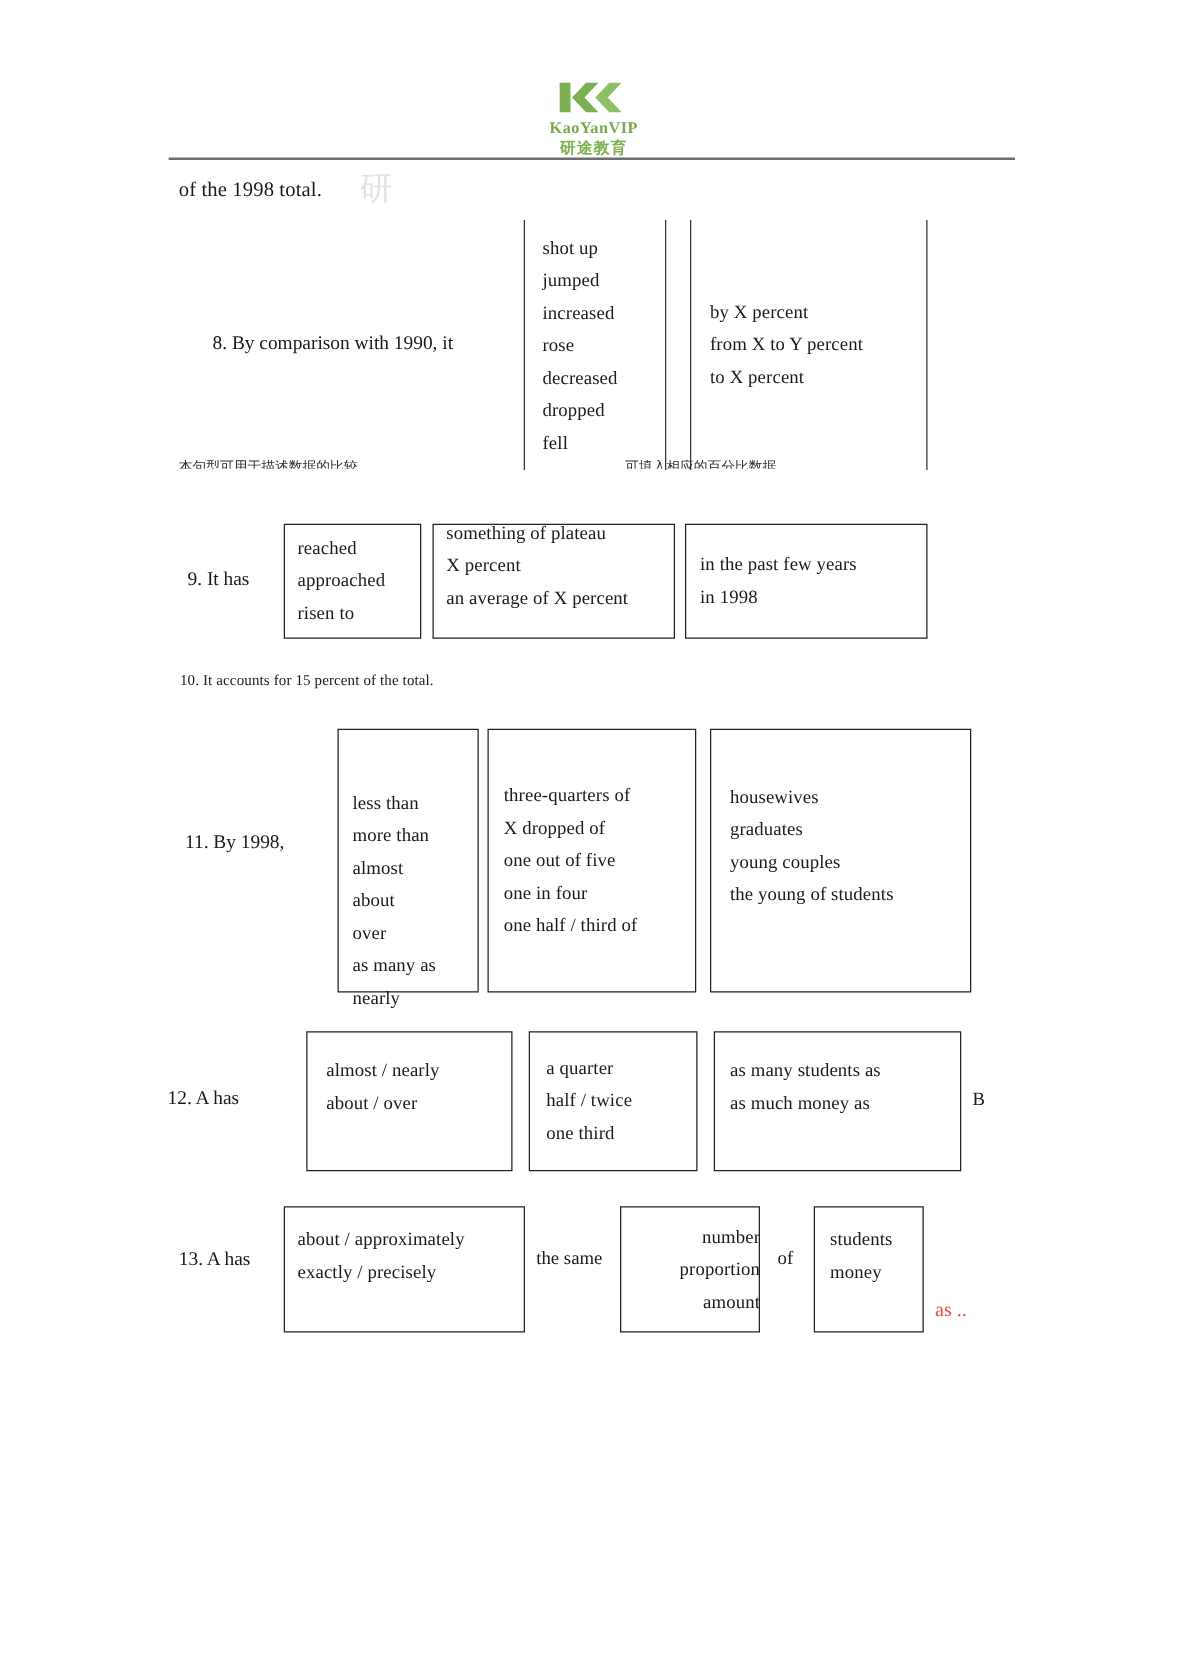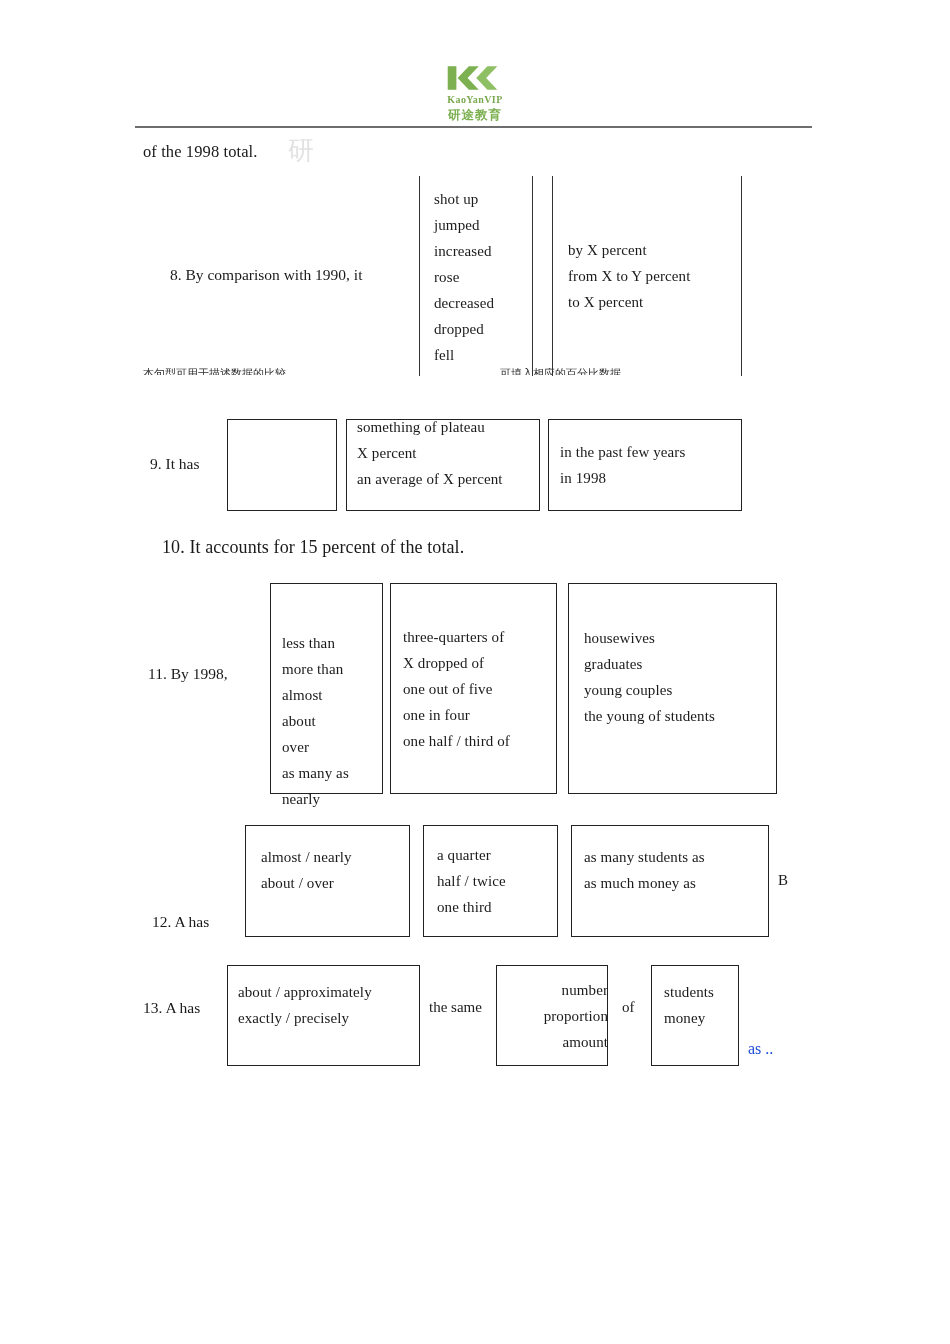--- a/index.html
+++ b/index.html
@@ -31,21 +31,21 @@
   }
   #logo-mark {
     display: block;
     margin: 0 auto;
     height: 32px;
   }
   #logo-romaji {
     display: block;
     margin-top: 1px;
     font-family: "Liberation Serif", serif;
-    font-size: 10px;
+    font-size: 13px;
     font-weight: bold;
     letter-spacing: 0.4px;
     color: #7aa94e;
   }
   #logo-cn {
     display: block;
     margin-top: 4px;
     font-family: "DejaVu Sans", sans-serif;
     font-size: 12.5px;
     font-weight: bold;
@@ -122,21 +122,21 @@
     font-size: 26px;
     color: #e2e2e2;
     pointer-events: none;
     user-select: none;
   }
   #trailing-as {
     position: absolute;
     left: 748px;
     top: 1040px;
     font-size: 16px;
-    color: #1d4ed8;
+    color: #ef4444;
     white-space: nowrap;
   }
 </style>
 </head>
 <body>
 
 <div id="page">
 
   <div id="logo-block">
     <svg id="logo-mark" viewBox="0 0 100 42" width="62" height="32" aria-hidden="true">
@@ -172,35 +172,40 @@
     <span>from X to Y percent</span>
     <span>to X percent</span>
   </div>
 
   <div class="clipped-cn" style="left:143px; top:368px; width:250px;">本句型可用于描述数据的比较</div>
   <div class="clipped-cn" style="left:500px; top:368px; width:160px;">可填入相应的百分比数据</div>
 
   <div class="lead" style="left:150px; top:455px;">9. It has</div>
 
   <div class="box" style="left:227px; top:419px; width:110px; height:92px;"></div>
+  <div class="stack" style="left:238px; top:419px; width:96px; height:92px;">
+    <span>reached</span>
+    <span>approached</span>
+    <span>risen to</span>
+  </div>
 
   <div class="box" style="left:346px; top:419px; width:194px; height:92px;"></div>
   <div class="stack" style="left:357px; top:419px; width:180px; height:68px;">
     <span>something of plateau</span>
     <span>X percent</span>
     <span>an average of X percent</span>
   </div>
 
   <div class="box" style="left:548px; top:419px; width:194px; height:92px;"></div>
   <div class="stack" style="left:560px; top:433px; width:180px; height:64px;">
     <span>in the past few years</span>
     <span>in 1998</span>
   </div>
 
-  <div class="line" style="left:162px; top:537px; font-size:18px;text-align:center;">10. It accounts for 15 percent of the total.</div>
+  <div class="line" style="left:144px; top:537px; font-size:12px;text-align:center;">10. It accounts for 15 percent of the total.</div>
 
   <div class="lead" style="left:148px; top:665px;">11. By 1998,</div>
 
   <div class="box" style="left:270px; top:583px; width:113px; height:211px;"></div>
   <div class="stack" style="left:282px; top:583px; width:100px; height:211px;margin-top:32px;">
     <span>less than</span>
     <span>more than</span>
     <span>almost</span>
     <span>about</span>
     <span>over</span>
@@ -218,21 +223,21 @@
   </div>
 
   <div class="box" style="left:568px; top:583px; width:209px; height:211px;"></div>
   <div class="stack top" style="left:584px; top:625px; width:194px; height:120px;">
     <span>housewives</span>
     <span>graduates</span>
     <span>young couples</span>
     <span>the young of students</span>
   </div>
 
-  <div class="lead" style="left:152px; top:870px;margin-top:43px;">12. A has</div>
+  <div class="lead" style="left:134px; top:870px;">12. A has</div>
 
   <div class="box" style="left:245px; top:825px; width:165px; height:112px;"></div>
   <div class="stack" style="left:261px; top:832px; width:150px; height:76px;">
     <span>almost / nearly</span>
     <span>about / over</span>
   </div>
 
   <div class="box" style="left:423px; top:825px; width:135px; height:112px;"></div>
   <div class="stack" style="left:437px; top:825px; width:122px; height:112px;">
     <span>a quarter</span>

